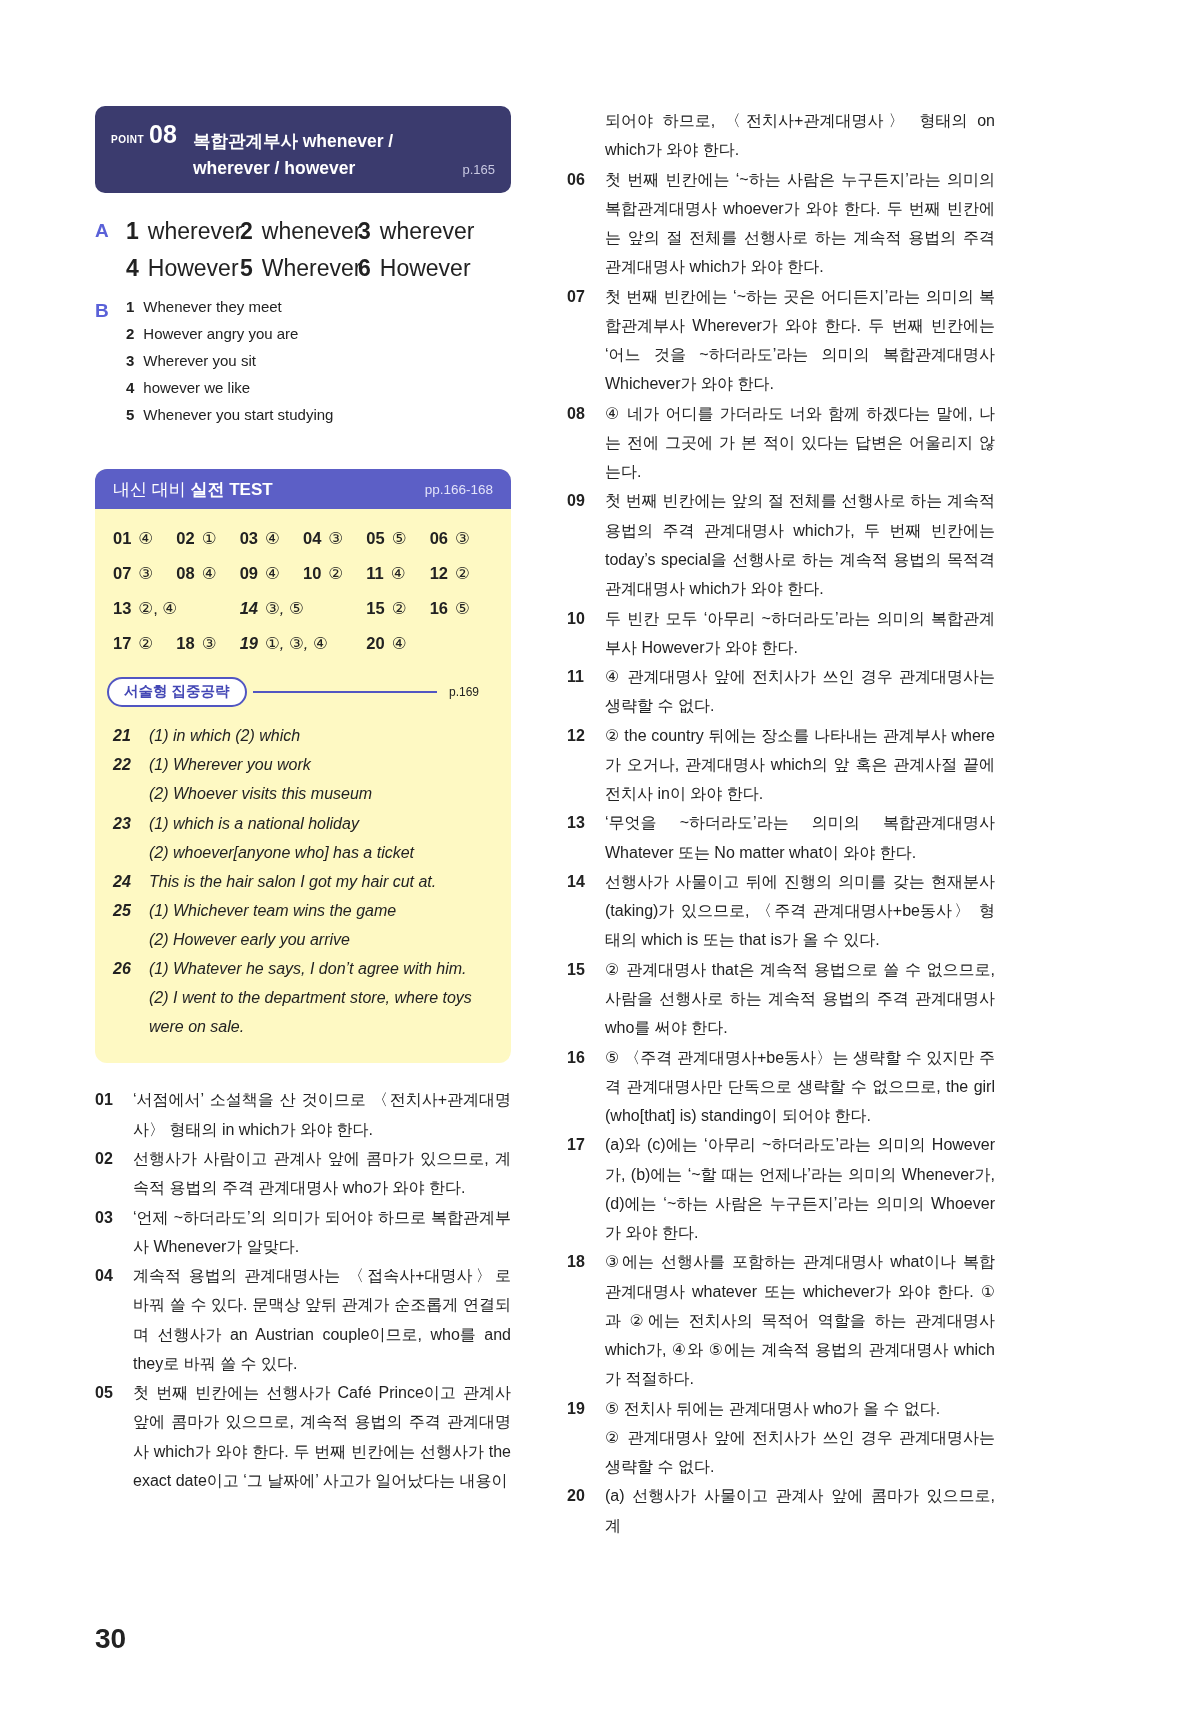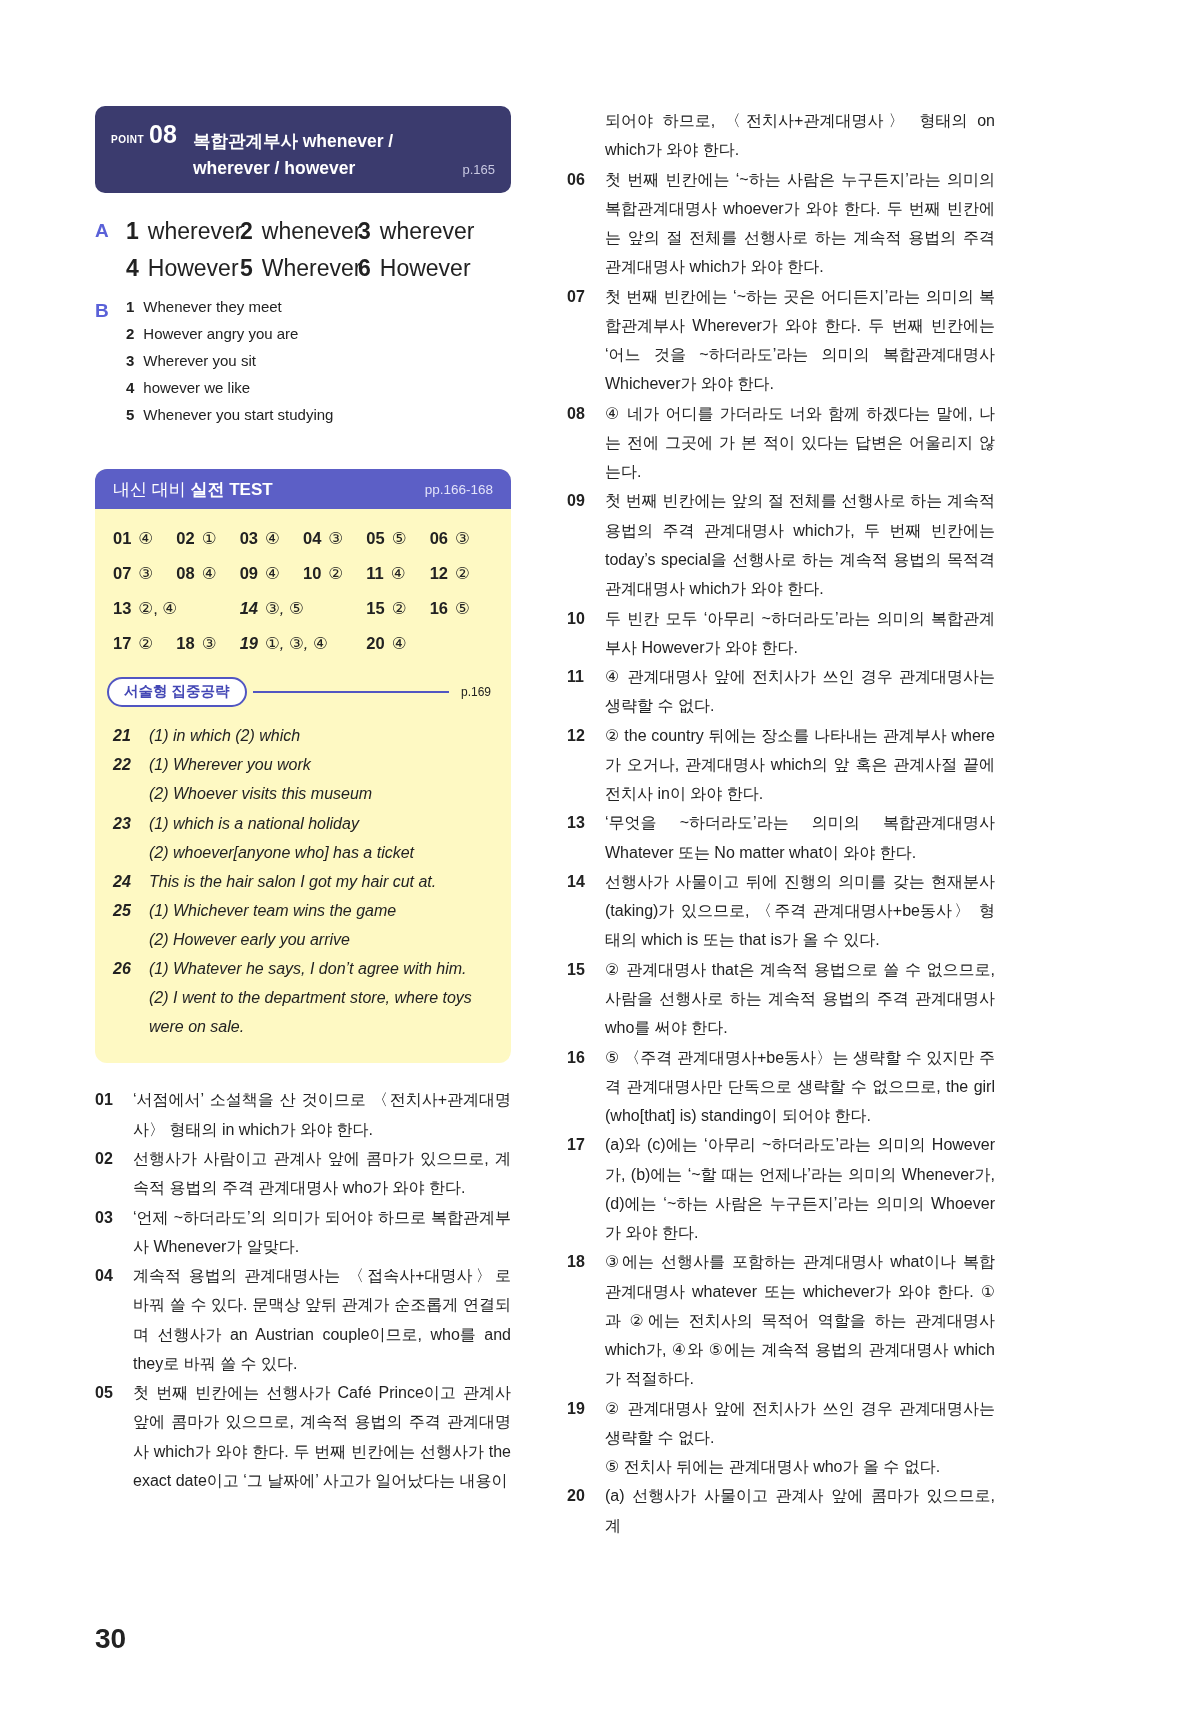--- a/index.html
+++ b/index.html
@@ -40,21 +40,21 @@
   .ans-grid { display:grid; grid-template-columns:repeat(6,1fr); row-gap:16px; padding:20px 18px 6px; font-size:16.5px; }
   .ag { white-space:nowrap; }
   .ag .n { font-weight:700; margin-right:7px; }
   .c1s2 { grid-column:1 / span 2; }
   .c3s2 { grid-column:3 / span 2;font-style:italic; }
   .c5 { grid-column:5; }
   .c6 { grid-column:6; }
   .c1 { grid-column:1; }
   .c2 { grid-column:2; }
 
-  .essay-row { display:flex; align-items:center; margin:18px 20px 12px 12px; }
+  .essay-row { display:flex; align-items:center; margin:18px 32px 12px 12px; }
   .essay-pill { border:2px solid #5156c2; color:#4347b5; background:#fff; border-radius:999px; padding:3px 15px 4px; font-weight:700; font-size:14.5px; white-space:nowrap; }
   .essay-line { flex:1; height:2px; background:#5156c2; margin-left:6px; }
   .essay-ref { margin-left:12px; font-size:12px; color:#222; }
 
   .essay-items { padding:2px 18px 22px; display:flex; flex-direction:column; }
   .e-item { display:flex; font-size:16px; line-height:1.82;font-style:italic; }
   .e-item .n { flex:0 0 36px; font-weight:700; }
   .e-lines { flex:1; }
 
   
@@ -267,22 +267,22 @@
           <span class="n">17</span>
           <div class="t">(a)와 (c)에는 ‘아무리 ~하더라도’라는 의미의 However가, (b)에는 ‘~할 때는 언제나’라는 의미의 Whenever가, (d)에는 ‘~하는 사람은 누구든지’라는 의미의 Whoever가 와야 한다.</div>
         </div>
         <div class="expl">
           <span class="n">18</span>
           <div class="t">③에는 선행사를 포함하는 관계대명사 what이나 복합관계대명사 whatever 또는 whichever가 와야 한다. ①과 ②에는 전치사의 목적어 역할을 하는 관계대명사 which가, ④와 ⑤에는 계속적 용법의 관계대명사 which가 적절하다.</div>
         </div>
         <div class="expl">
           <span class="n">19</span>
           <div class="t">
+            <div>⑤ 전치사 뒤에는 관계대명사 who가 올 수 없다.</div>
             <div>② 관계대명사 앞에 전치사가 쓰인 경우 관계대명사는 생략할 수 없다.</div>
-            <div>⑤ 전치사 뒤에는 관계대명사 who가 올 수 없다.</div>
           </div>
         </div>
         <div class="expl">
           <span class="n">20</span>
           <div class="t">(a) 선행사가 사물이고 관계사 앞에 콤마가 있으므로, 계</div>
         </div>
       </div>
     </div>
   </div>
 

